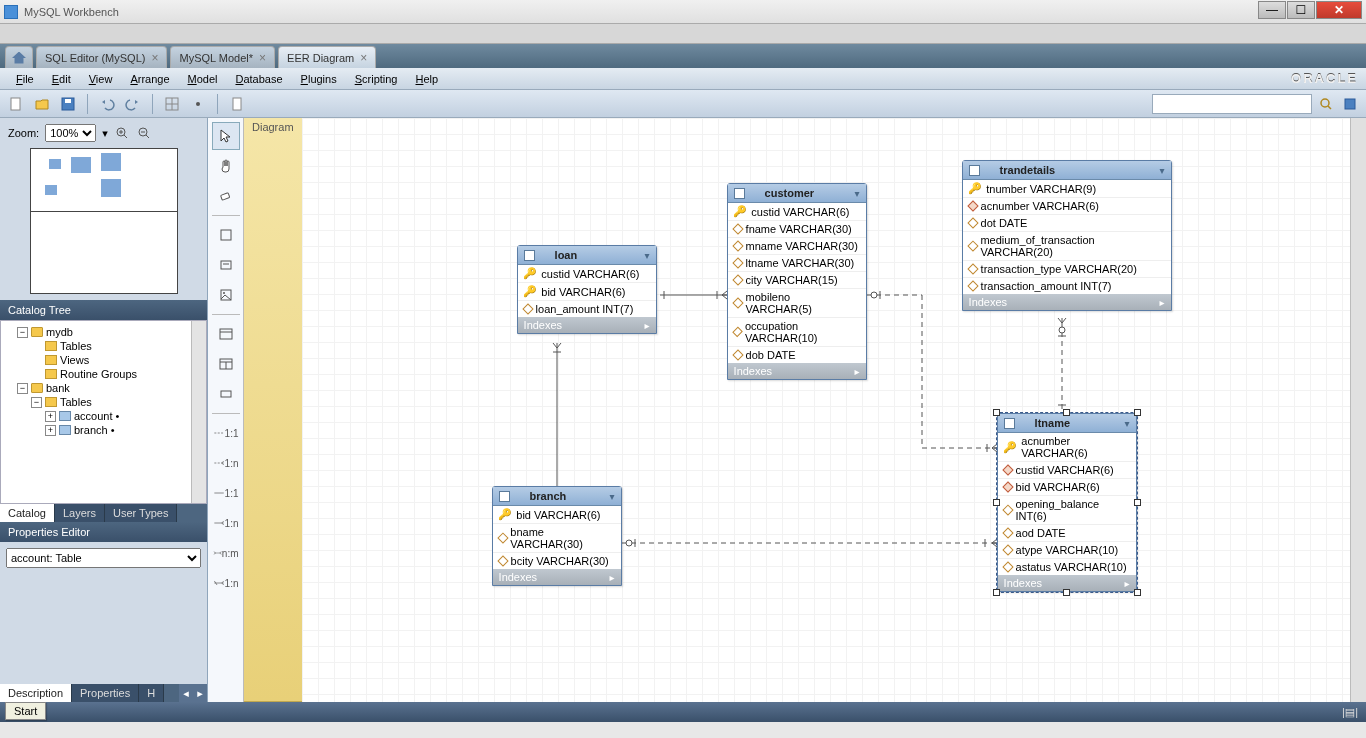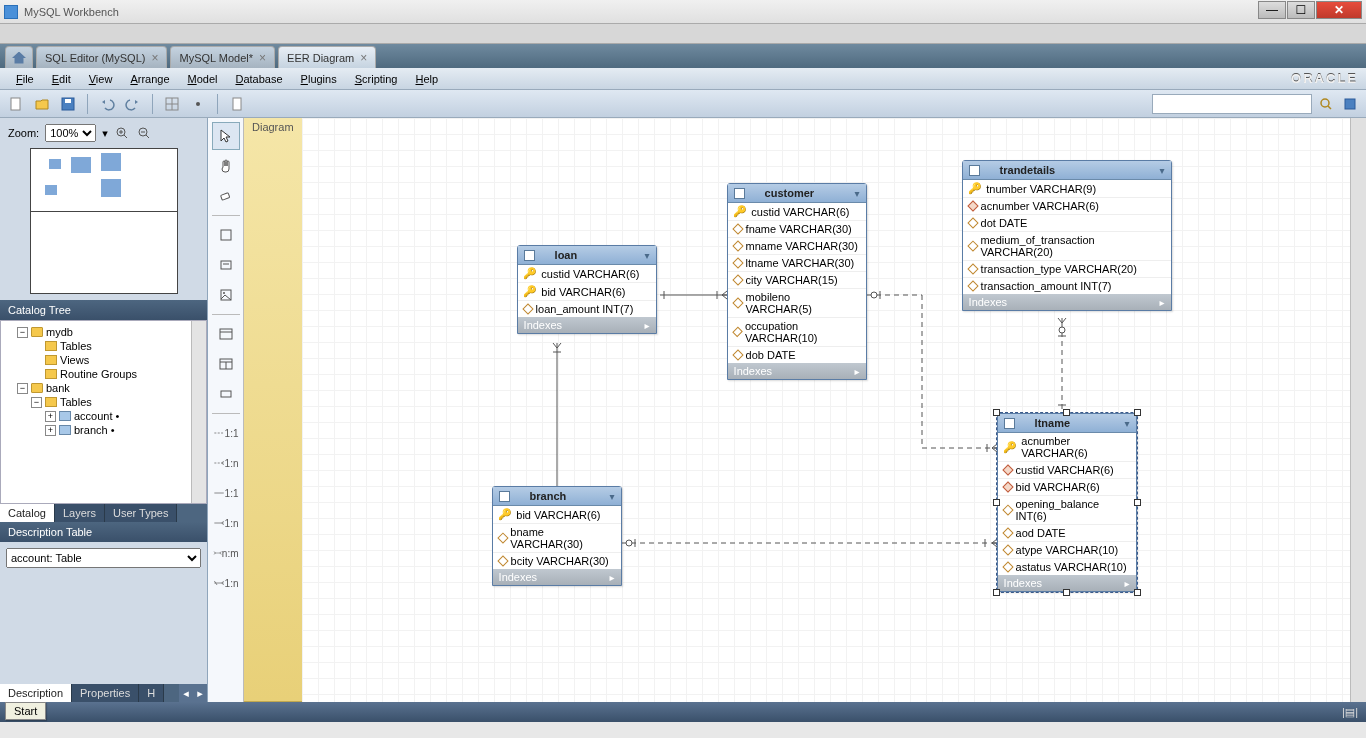--- a/index.html
+++ b/index.html
@@ -316,21 +316,21 @@
         </div>
         <div style="position:absolute; right:0; top:0; bottom:0; width:15px; background:#e4e4e4; border-left:1px solid #bbb;"></div>
       </div>
       <div class="catalog-tabs">
         <div class="ctab active">Catalog</div>
         <div class="ctab">Layers</div>
         <div class="ctab">User Types</div>
       </div>
     </div>
 
-    <div class="panel-title">Description Table</div>
+    <div class="panel-title">Properties Editor</div>
     <div class="desc-editor">
       <div class="desc-body">
         <select><option>account: Table</option></select>
       </div>
       <div style="height:110px;"></div>
       <div class="desc-tabs">
         <div class="ctab active">Description</div>
         <div class="ctab">Properties</div>
         <div class="ctab">H</div>
         <div class="arrows">

